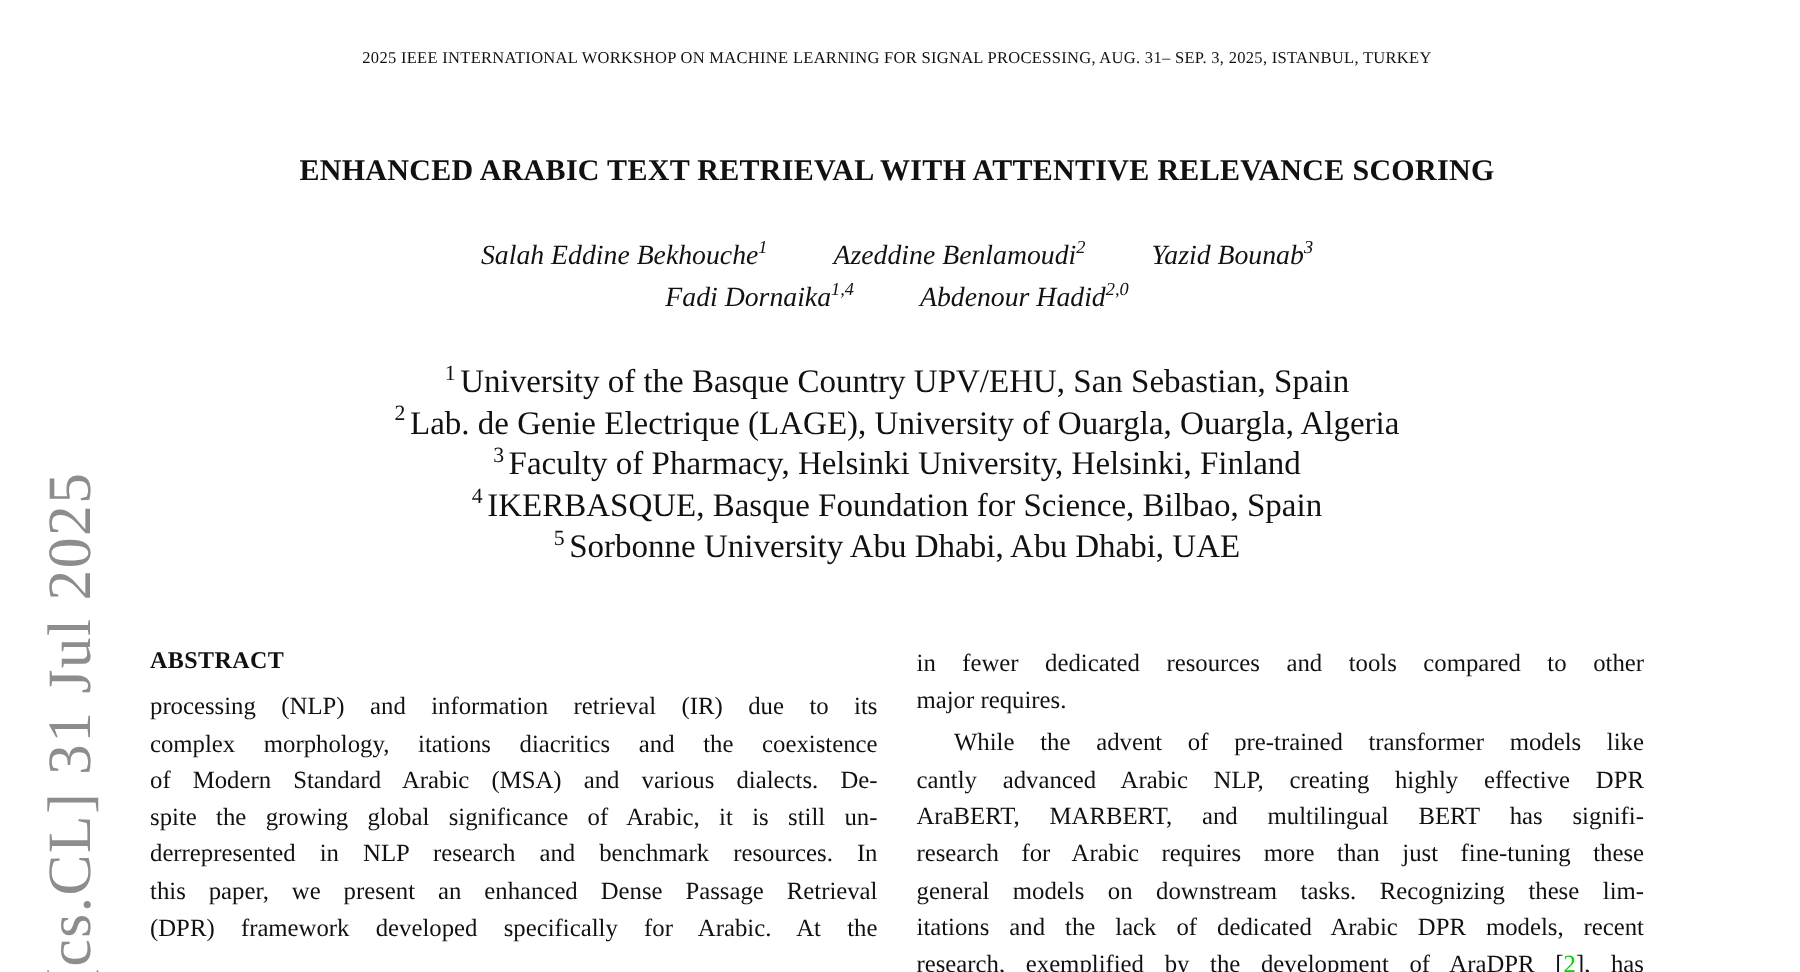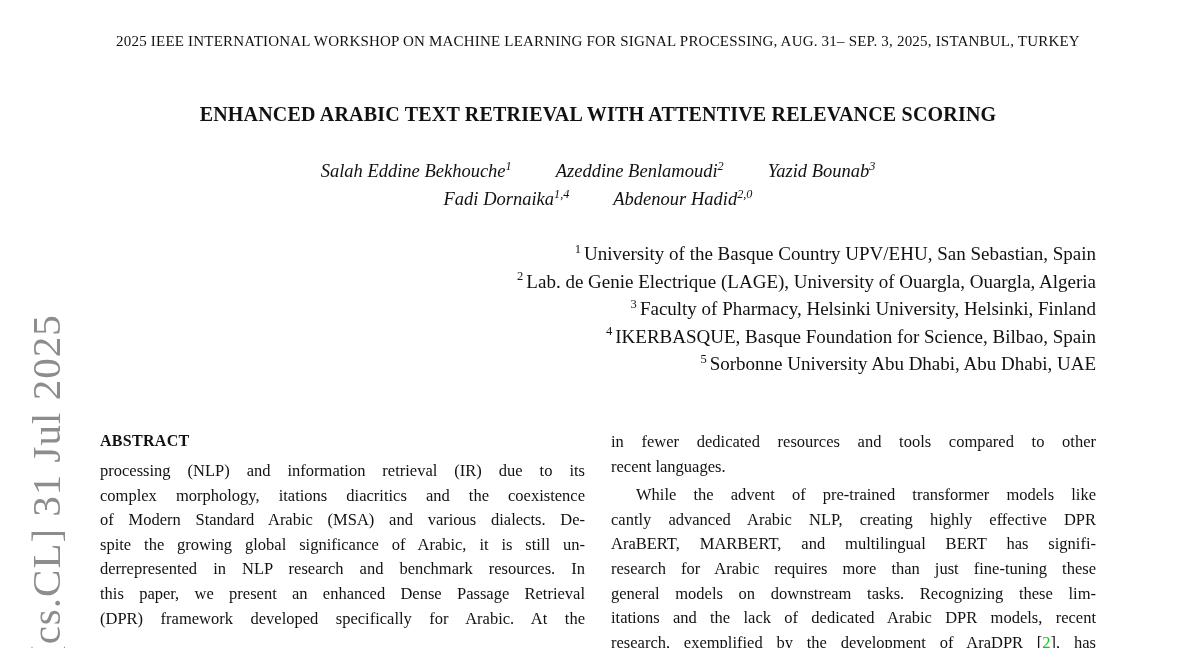--- a/index.html
+++ b/index.html
@@ -28,21 +28,21 @@
     font-size: 41px;
     letter-spacing: 1px;
     color: #8d8d8d;
   }
   .conf-header {
     position: absolute;
     left: 100px;
     top: 33px;
     width: 996px;
     text-align: center;
-    font-size: 15px;
+    font-size: 11px;
     letter-spacing: 0.2px;
     white-space: nowrap;
   }
   .paper-title {
     position: absolute;
     left: 100px;
     top: 103px;
     width: 996px;
     text-align: center;
     font-size: 20px;
@@ -65,22 +65,22 @@
     vertical-align: super;
     line-height: 0;
     font-style: normal;
   }
   .author sup { font-style: italic; }
   .affiliations {
     position: absolute;
     left: 100px;
     top: 240px;
     width: 996px;
-    text-align: right;
-    font-size: 19px;
+    text-align: center;
+    font-size: 22px;
   }
   .affil-line { line-height: 27.6px; }
   .affil-line sup { margin-right: 3px; }
   .columns {
     position: absolute;
     left: 100px;
     top: 430px;
     width: 996px;
     display: flex;
     gap: 26px;
@@ -143,21 +143,21 @@
             <div class="t-line">derrepresented in NLP research and benchmark resources. In</div>
             <div class="t-line">this paper, we present an enhanced Dense Passage Retrieval</div>
             <div class="t-line">(DPR) framework developed specifically for Arabic. At the</div>
           </div>
         </div>
     </div>
     <div class="col">
       <div>
           <div class="para">
             <div class="t-line">in fewer dedicated resources and tools compared to other</div>
-            <div class="t-line flush-left">recent languages.</div>
+            <div class="t-line flush-left">major requires.</div>
           </div>
           <div class="para indent">
             <div class="t-line">While the advent of pre-trained transformer models like</div>
             <div class="t-line">cantly advanced Arabic NLP, creating highly effective DPR</div>
             <div class="t-line">AraBERT, MARBERT, and multilingual BERT has signifi-</div>
             <div class="t-line">research for Arabic requires more than just fine-tuning these</div>
             <div class="t-line">general models on downstream tasks. Recognizing these lim-</div>
             <div class="t-line">itations and the lack of dedicated Arabic DPR models, recent</div>
             <div class="t-line"><span>research, exemplified by the development of AraDPR [</span><span class="cite" style="color: rgb(0, 208, 0);">2</span><span>], has</span></div>
           </div>

